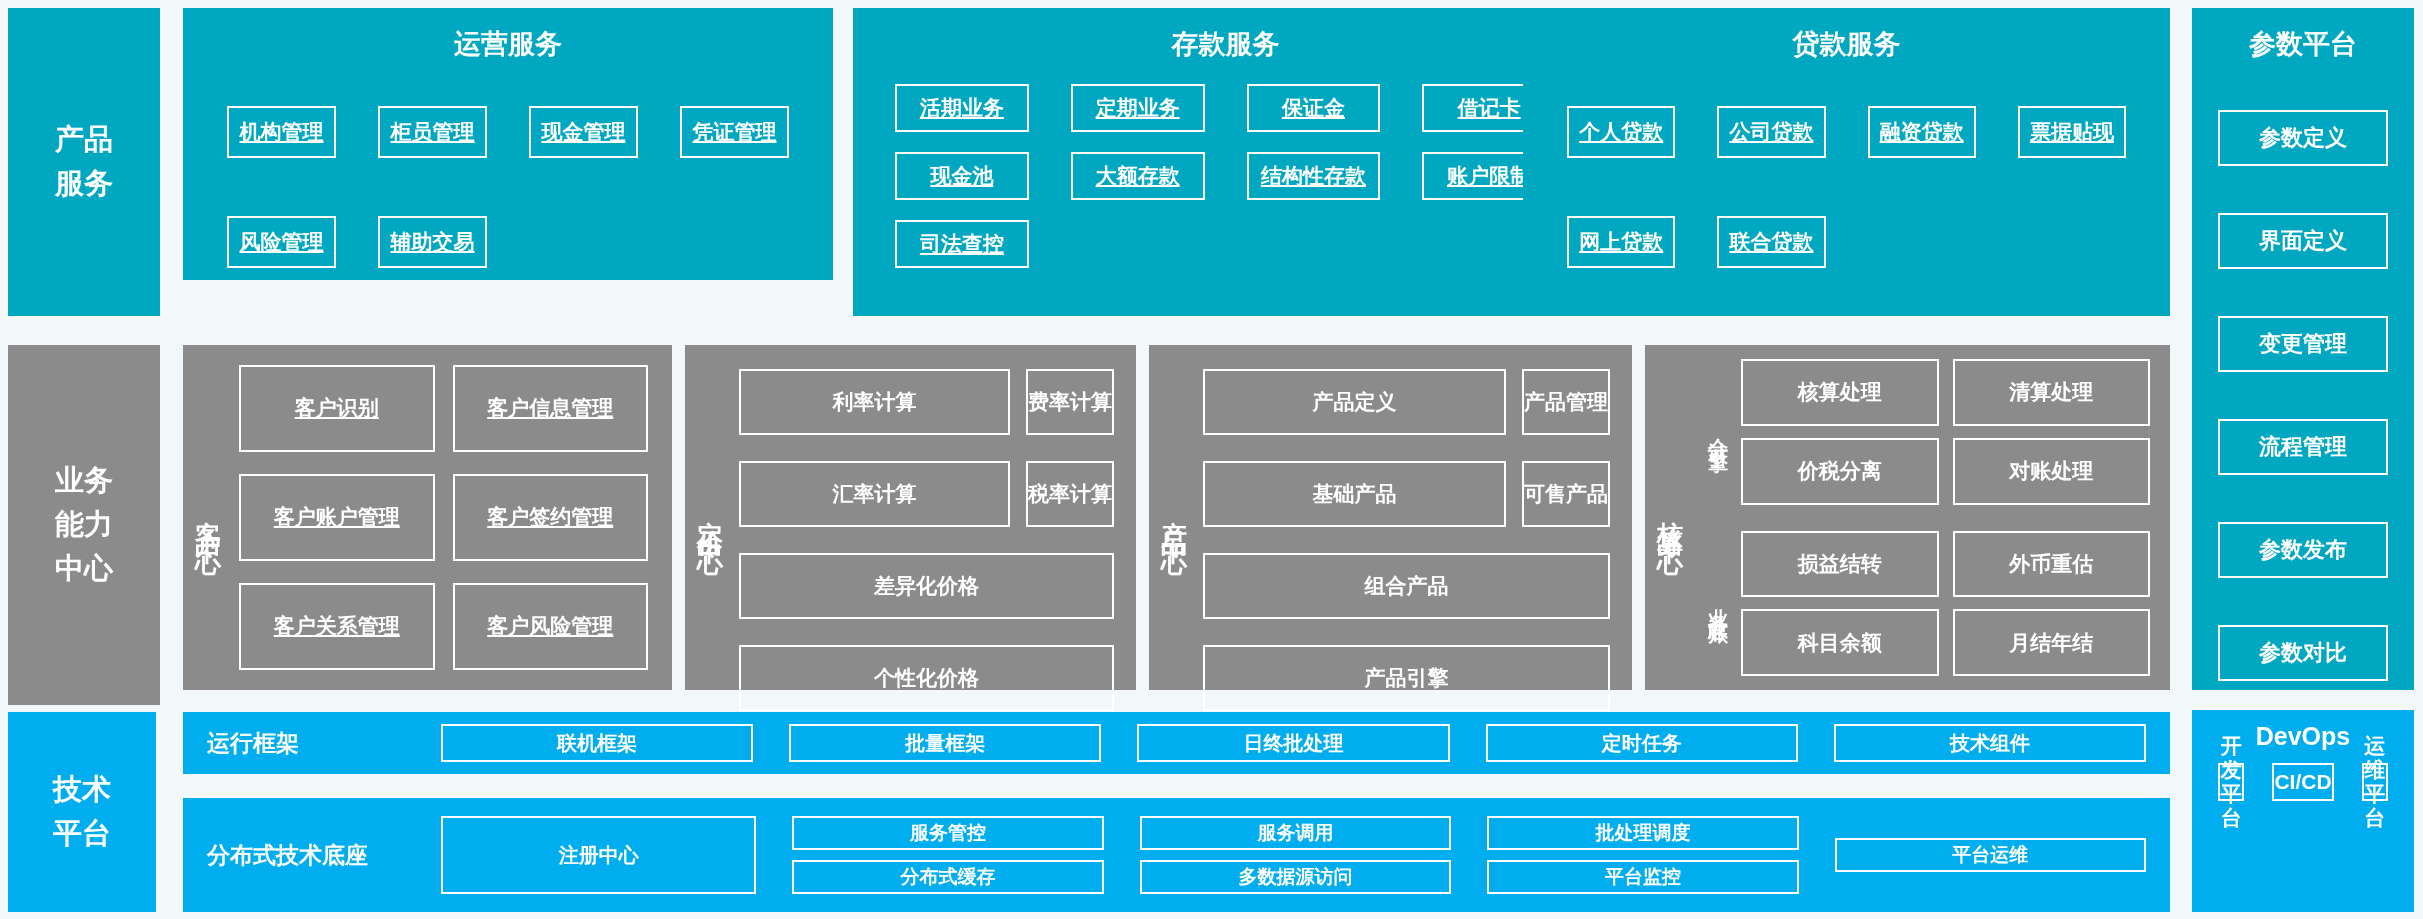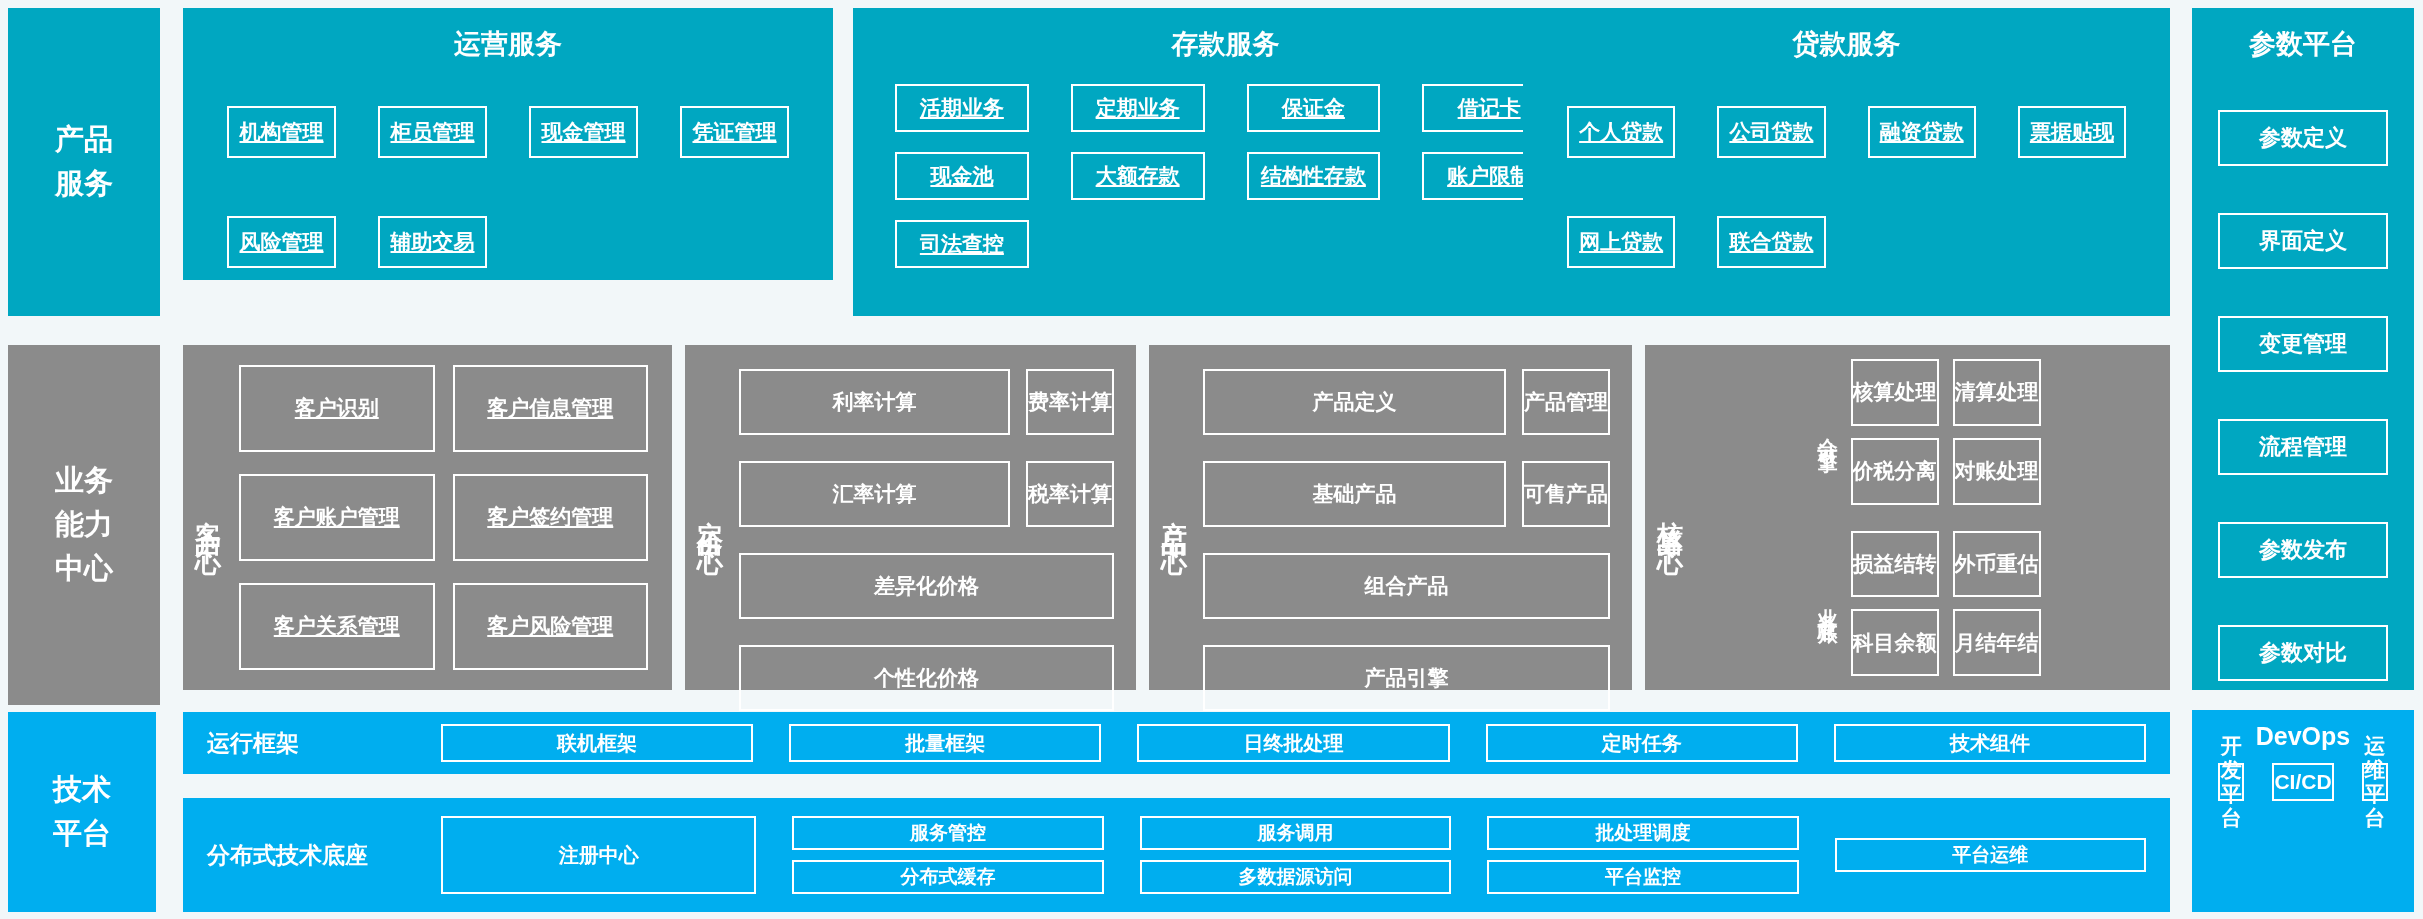--- a/index.html
+++ b/index.html
@@ -44,21 +44,21 @@
   .p-acct{left:1645px;top:345px;width:525px;height:345px;display:flex;}
   .vlabel{writing-mode:vertical-rl;text-orientation:upright;font-weight:bold;font-size:26px;
           letter-spacing:9px;display:flex;align-items:center;justify-content:center;
           width:52px;flex:0 0 52px;}
   .vlabel.small{font-size:20px;width:44px;flex:0 0 44px;letter-spacing:5px;}
   .cgrid{flex:1;display:grid;grid-template-columns:1fr 1fr;gap:22px 18px;padding:20px 24px 20px 4px;text-decoration:underline;}
   .cgrid .box{height:auto;}
   .pgrid{flex:1;display:grid;grid-template-columns:1fr;grid-auto-rows:66px;gap:26px 16px;
          padding:24px 22px 24px 2px;}
   .pgrid .span2{grid-column:1 / span 2;}
-  .acct-body{flex:1;display:flex;flex-direction:column;gap:26px;padding:14px 20px 14px 0;align-items:center;}
+  .acct-body{flex:1;display:flex;flex-direction:column;gap:26px;padding:14px 20px 14px 0;}
   .acct-group{flex:1;display:flex;}
   .agrid{flex:1;display:grid;grid-template-columns:1fr 1fr;gap:12px 14px;}
   
   .p-runtime{left:183px;top:712px;width:1987px;height:62px;display:flex;align-items:center;}
   .p-dist{left:183px;top:798px;width:1987px;height:114px;display:flex;align-items:center;}
   .row-label{flex:0 0 258px;padding-left:24px;font-size:23px;font-weight:bold;box-sizing:border-box;}
   .run-boxes{flex:1;display:flex;gap:36px;margin-right:24px;}
   .run-boxes .box{flex:1;height:38px;font-size:20px;}
   .dist-boxes{flex:1;display:flex;gap:36px;margin-right:24px;align-items:center;}
   .registry{flex:1;height:78px;font-size:20px;}

